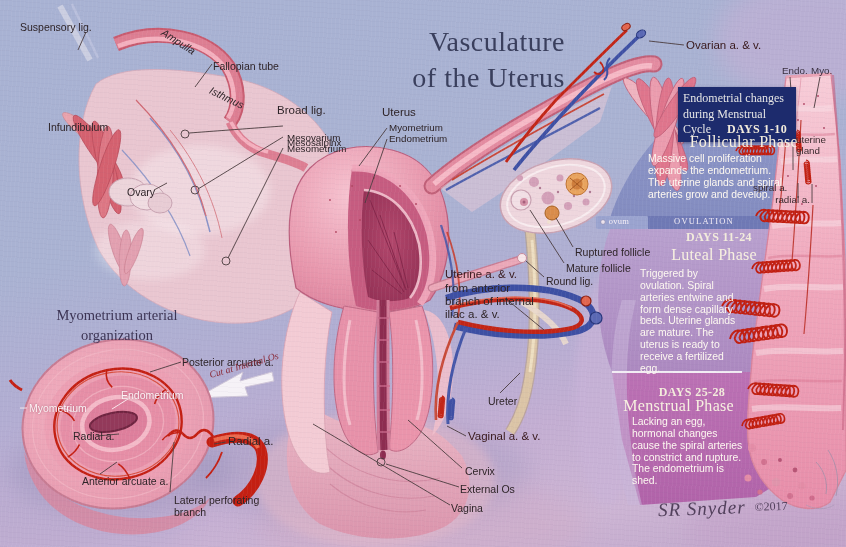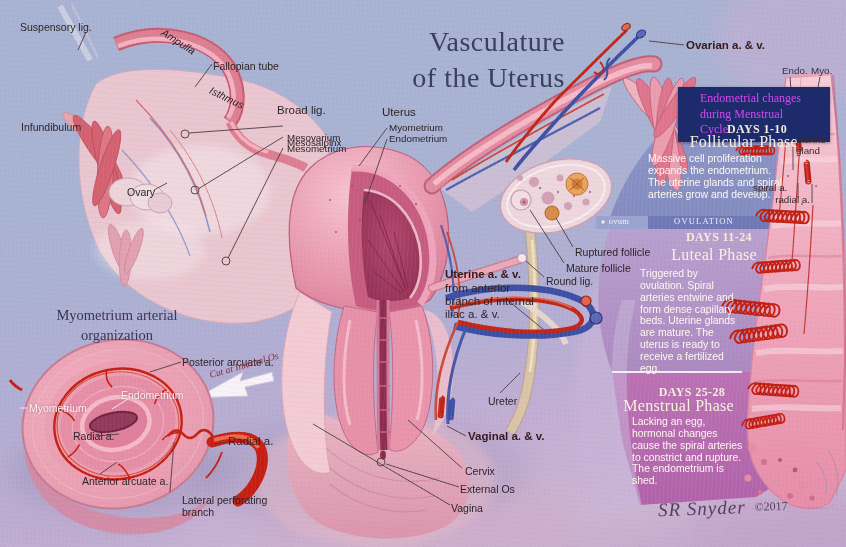--- a/index.html
+++ b/index.html
@@ -10,31 +10,31 @@
   }
   .stage::after{ 
     content:"";position:absolute;inset:0;z-index:2;pointer-events:none;
     background:
       repeating-linear-gradient(93deg,rgba(255,255,255,.045) 0 1px,transparent 1px 4px),
       repeating-linear-gradient(4deg,rgba(90,80,120,.035) 0 1px,transparent 1px 5px);
   }
   svg.art{position:absolute;inset:0;z-index:1;}
   .lbl{position:absolute;font:10.5px/1.15 "Liberation Sans",sans-serif;color:#2e2428;white-space:nowrap;z-index:3;}
   .sm{font-size:9.8px}.md{font-size:11.5px}
-  .b{font-weight:700;color:#38191c}
+  .b{font-weight:400;color:#38191c}
   .wht{color:#fdf3f5;text-shadow:0 0 2px rgba(120,40,70,.55)}
   .wrap{white-space:normal}
   .it{font-style:italic}
   .ser{font-family:"Liberation Serif",serif}
   .title{position:absolute;left:255px;top:24px;width:310px;text-align:right;z-index:3;
     font:28px/1.3 "Liberation Serif",serif;color:#3a3f5d;letter-spacing:.5px;}
   .inset-title{position:absolute;left:28px;top:306px;width:178px;text-align:center;z-index:3;
     font:14.5px/1.35 "Liberation Serif",serif;color:#3c3454;}
   .panel-header{position:absolute;left:678px;top:87px;width:108px;z-index:3;background:#1d2b6d;
-    color:#d946ef;font:12px/1.3 "Liberation Serif",serif;padding:4px 22px;box-shadow:0 1px 3px rgba(20,20,60,.45);}
+    color:#e5e5e5;font:12px/1.3 "Liberation Serif",serif;padding:4px 5px;box-shadow:0 1px 3px rgba(20,20,60,.45);}
   .p-days{position:absolute;z-index:3;font:600 12px "Liberation Serif",serif;color:#f3ecdc;letter-spacing:.4px;text-align:center;}
   .p-name{position:absolute;z-index:3;font:16px "Liberation Serif",serif;color:#f7f0e0;text-align:right;letter-spacing:.3px;}
   .p-body{position:absolute;z-index:3;font:10.4px/1.14 "Liberation Sans",sans-serif;color:#fdf8f0;text-align:left;white-space:normal;}
   .p-ov{position:absolute;z-index:3;font:8.5px "Liberation Serif",serif;color:#f4eef6;letter-spacing:1.2px;text-align:center;}
   .strip-lbl{position:absolute;z-index:3;font:9.8px/1.1 "Liberation Sans",sans-serif;color:#3a2a2e;}
   .sig{position:absolute;left:658px;top:497px;z-index:3;transform:rotate(-2deg);
     font:italic 19px "Liberation Serif",serif;color:#52405c;letter-spacing:1px;}
   .sig .yr{font-size:12px;font-style:normal;letter-spacing:0;margin-left:9px;vertical-align:2px;}
 </style>
 </head>
@@ -449,21 +449,21 @@
 
 <div class="title">
   <div>Vasculature</div>
   <div>of the Uterus</div>
 </div>
 
 <span class="lbl" style="left:20px;top:21px">Suspensory lig.</span>
 <span class="lbl it" style="left:166px;top:26px;transform:rotate(33deg);transform-origin:left top">Ampulla</span>
 <span class="lbl" style="left:213px;top:60px">Fallopian tube</span>
 <span class="lbl it" style="left:213px;top:84px;transform:rotate(26deg);transform-origin:left top">Isthmus</span>
-<span class="lbl" style="left:21px;top:121px">Infundibulum</span>
+<span class="lbl" style="left:48px;top:121px">Infundibulum</span>
 <span class="lbl" style="left:127px;top:186px">Ovary</span>
 <span class="lbl md" style="left:277px;top:104px">Broad lig.</span>
 <span class="lbl sm" style="left:287px;top:137px">Mesosalpinx</span>
 <span class="lbl sm" style="left:287px;top:132px">Mesovarium</span>
 <span class="lbl sm" style="left:287px;top:143px">Mesometrium</span>
 <span class="lbl md" style="left:382px;top:106px">Uterus</span>
 <span class="lbl sm" style="left:389px;top:122px">Myometrium</span>
 <span class="lbl sm" style="left:389px;top:133px">Endometrium</span>
 <span class="lbl b md" style="left:686px;top:39px">Ovarian a. &amp; v.</span>
 <span class="lbl" style="left:575px;top:246px">Ruptured follicle</span>
@@ -478,21 +478,21 @@
 <span class="lbl" style="left:451px;top:502px">Vagina</span>
 
 <div class="inset-title">Myometrium arterial organization</div>
 <span class="lbl" style="left:182px;top:356px">Posterior arcuate a.</span>
 <span class="lbl it ser sm" style="left:211px;top:369px;transform:rotate(-16deg);transform-origin:left bottom;color:#8a2a38">Cut at Internal Os</span>
 <span class="lbl wht" style="left:121px;top:389px">Endometrium</span>
 <span class="lbl wht" style="left:29px;top:402px">Myometrium</span>
 <span class="lbl" style="left:73px;top:430px">Radial a.</span>
 <span class="lbl md" style="left:228px;top:435px">Radial a.</span>
 <span class="lbl" style="left:82px;top:475px">Anterior arcuate a.</span>
-<span class="lbl wrap" style="left:182px;top:494px;width:95px">Lateral perforating branch</span>
+<span class="lbl wrap" style="left:174px;top:494px;width:95px">Lateral perforating branch</span>
 
 <div class="panel-header">Endometrial changes during Menstrual Cycle</div>
 <span class="lbl sm" style="left:782px;top:65px;color:#3a3040">Endo.</span>
 <span class="lbl sm" style="left:811px;top:65px;color:#3a3040">Myo.</span>
 
 <div class="p-days" style="left:712px;top:122px;width:90px">DAYS 1-10</div>
 <div class="p-name" style="left:658px;top:133px;width:140px">Follicular Phase</div>
 <div class="p-body" style="left:648px;top:153px;width:140px">Massive cell proliferation expands the endometrium. The uterine glands and spiral arteries grow and develop.</div>
 
 <div class="p-ov" style="left:598px;top:216px;width:42px;letter-spacing:.3px">ovum</div>

